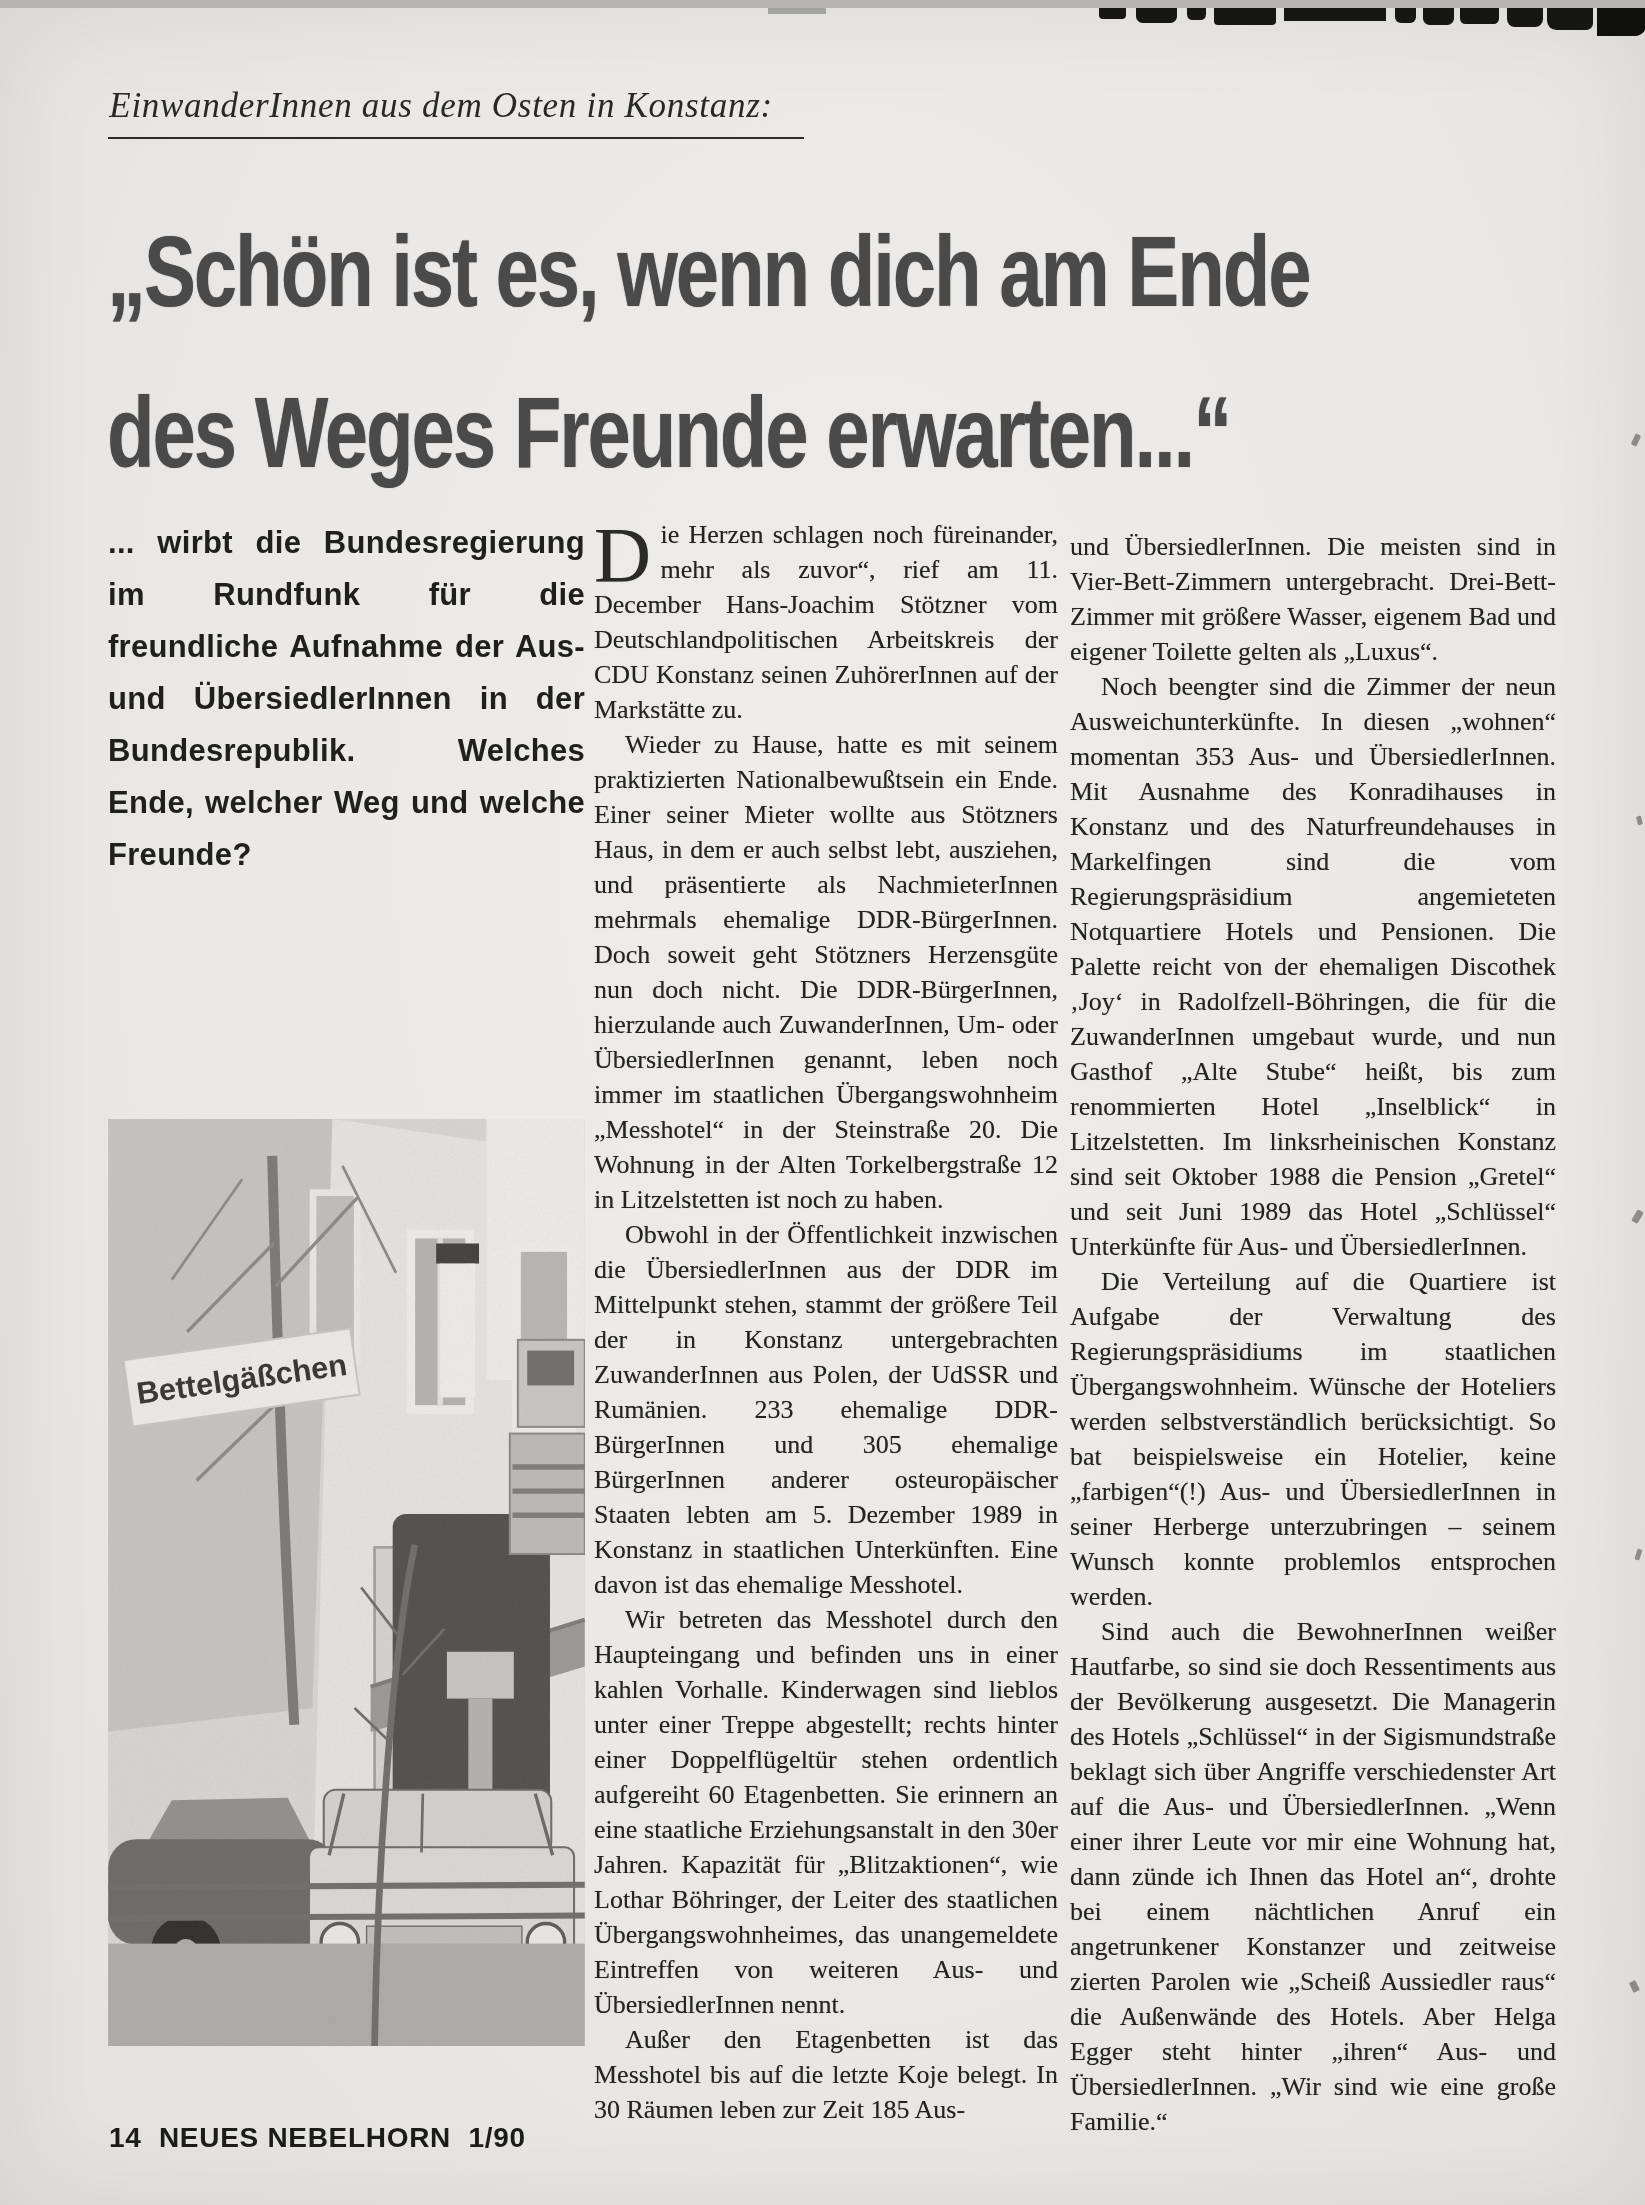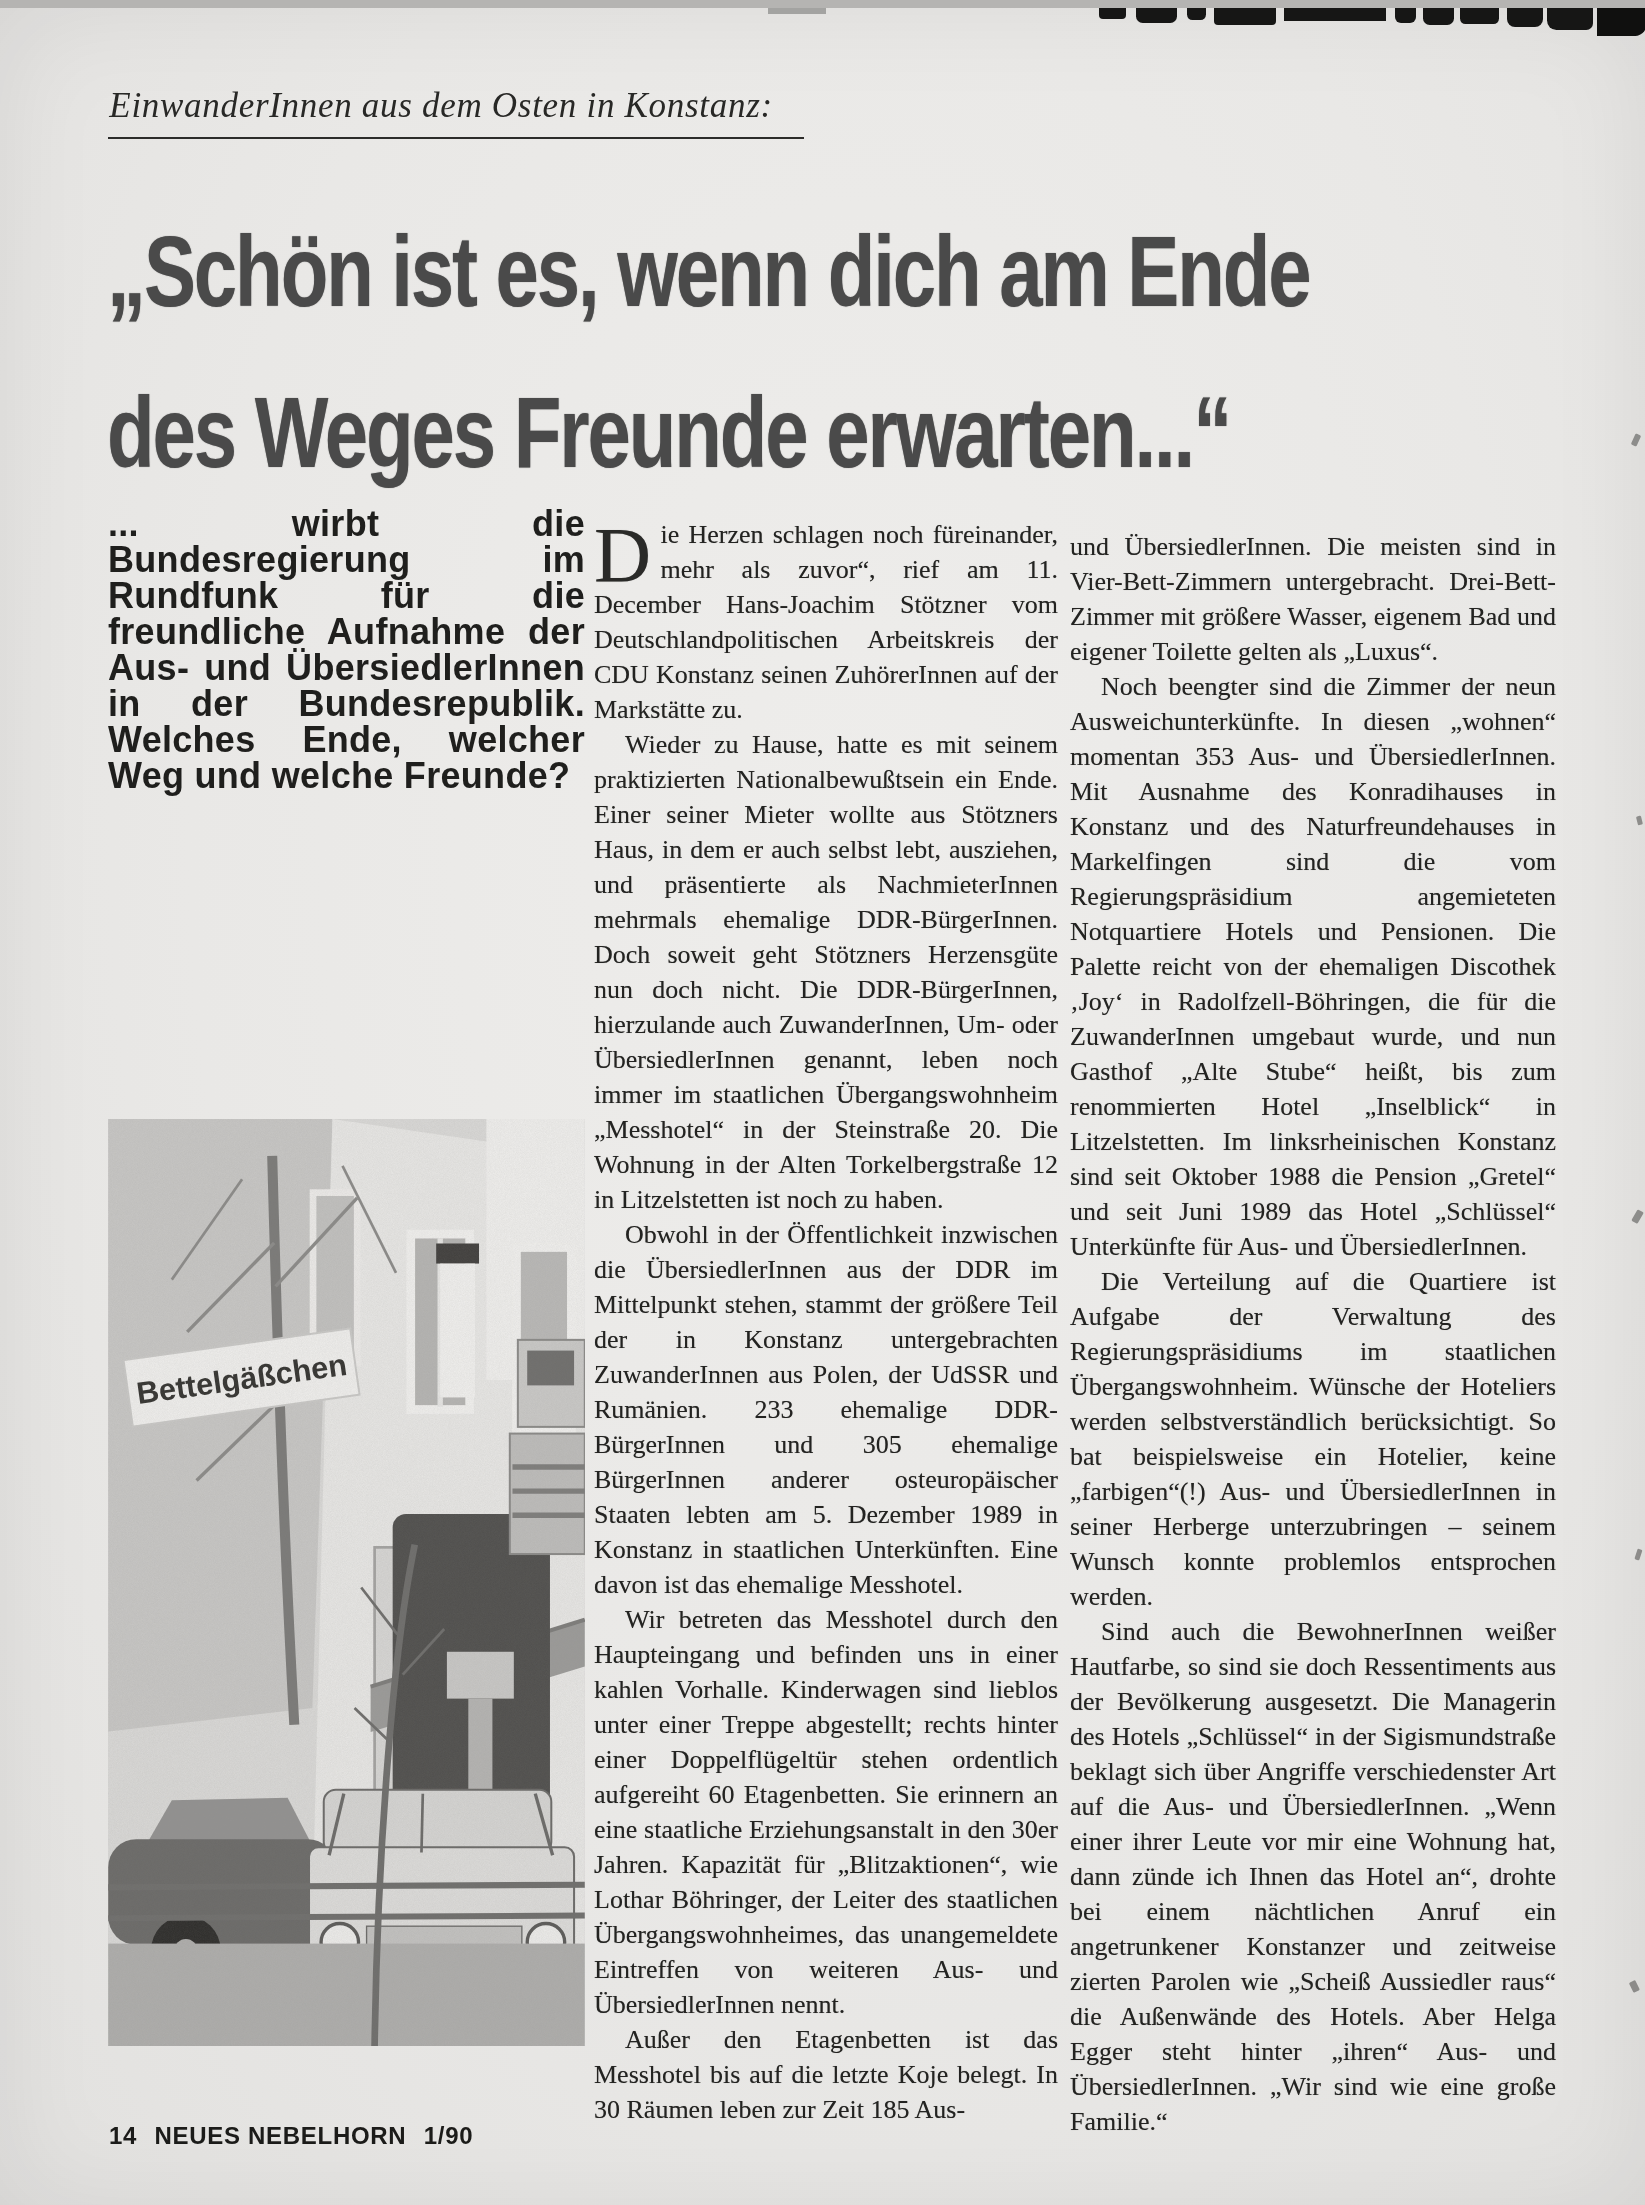--- a/index.html
+++ b/index.html
@@ -47,24 +47,24 @@
     text-shadow:0 0 1.3px rgba(70,70,70,.6);
   }
   .headline.l1{top:206px;}
   .headline.l2{top:367px;}
 
   
   .col{position:absolute;text-align:justify;}
   .col p{margin:0;}
 
   .intro-col{
-    left:108px;top:498px;width:477px;
+    left:108px;top:509px;width:477px;
     font-family:"Liberation Sans", sans-serif;
     font-weight:bold;
-    font-size:36px;line-height:36px;
+    font-size:31px;line-height:52px;
     color:#1f1f1d;
     letter-spacing:0.3px;
   }
 
   .body-col{
     font-size:26px;line-height:35px;
     color:#232321;
     text-shadow:0 0 0.7px rgba(30,30,28,.4);
   }
   .col-mid{left:594px;top:509px;width:464px;}
@@ -85,21 +85,21 @@
     background:#d9d8d6;
     overflow:hidden;
   }
   .photo svg{display:block;}
 
   
   .footer{
     position:absolute;left:109px;top:2114px;
     font-family:"Liberation Sans", sans-serif;
     font-weight:bold;
-    font-size:24px;color:#1c1c1a;
+    font-size:28px;color:#1c1c1a;
     letter-spacing:0.7px;
     white-space:nowrap;
   }
   .footer span{display:inline-block;}
   .footer .gap{width:17.4px;}
 </style>
 </head>
 <body>
 
 <div class="page">

